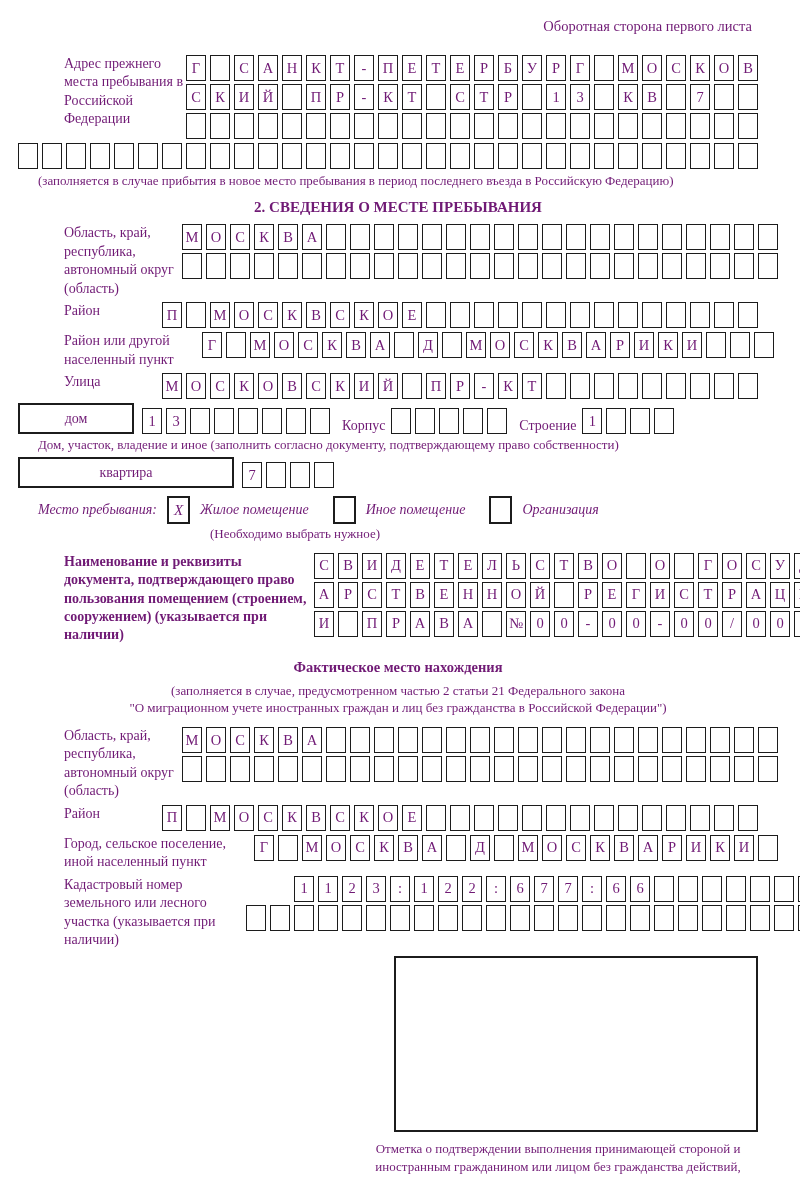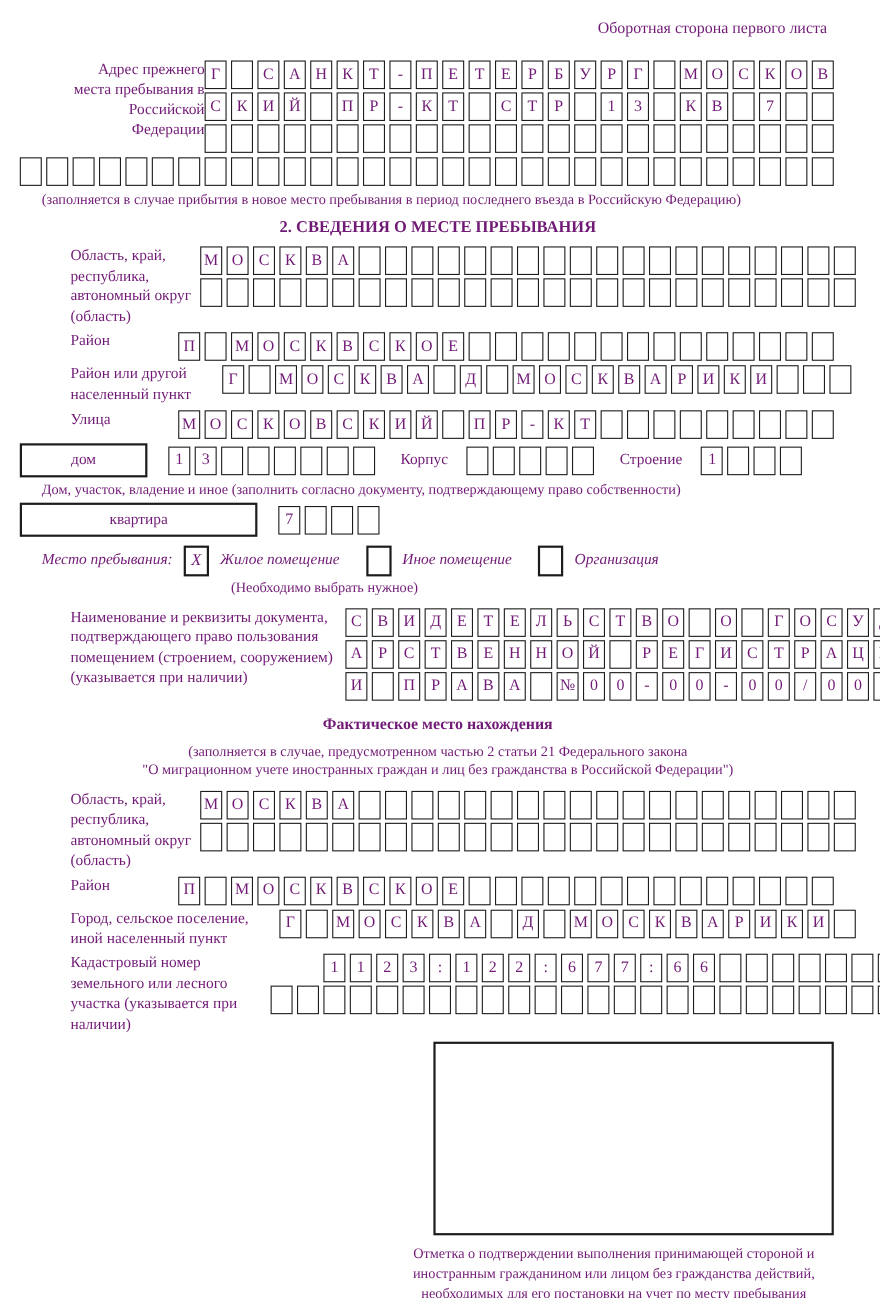--- a/index.html
+++ b/index.html
@@ -16,39 +16,39 @@
   .header-note{text-align:right;font-size:14.5px;margin:4px 6px 20px 0;}
   .caption{font-size:13px;line-height:1.25;}
   .center{}
   .h-section{text-align:center;font-weight:bold;font-size:15px;margin:10px 0 8px 0;}
   .h-sub{text-align:center;font-weight:bold;font-size:14.5px;margin:14px 0 6px 0;}
   .note-line{text-align:center;font-size:13px;line-height:1.35;}
 
   .frow{display:flex;align-items:flex-start;margin-bottom:4px;}
   .flabel{font-size:14px;line-height:1.32;flex:none;}
   .ml26{margin-left:26px;}
-  .w-prev{width:122px;text-align:right;}
+  .w-prev{width:122px;}
   .w-obl{width:118px;}
   .w-gor{width:138px;}
   .w-gorf{width:190px;}
   .w-kad{width:182px;}
-  .w-doc{width:250px;}
+  .w-doc{width:250px;font-weight:bold;}
   .boxstack{margin-left:auto;display:flex;flex-direction:column;gap:3px;align-items:flex-end;}
   .boxrow{display:flex;gap:4px;flex:none;}
   .rowright{margin-left:auto;}
   .cell{
     box-sizing:border-box;flex:none;
     width:20px;height:26px;
     border:1.6px solid #1c1c1c;
     display:flex;align-items:center;justify-content:center;
     font-size:14.5px;background:#fff;
   }
   .fullrow{margin:3px 0 4px 0;justify-content:flex-end;}
 
-  .specrow{display:flex;align-items:center;margin:4px 0 3px 0;gap:11px;}
+  .specrow{display:flex;align-items:flex-end;margin:4px 0 3px 0;}
   .outdent{margin-left:-20px;}
   .widebox{
     box-sizing:border-box;border:2px solid #1c1c1c;height:31px;
     display:flex;align-items:center;justify-content:center;
     font-size:14px;background:#fff;flex:none;
   }
   .dombox{width:116px;margin-right:8px;}
   .kvbox{width:216px;margin-right:8px;}
   .inline-label{font-size:14px;margin:0 6px 0 12px;flex:none;}
 

